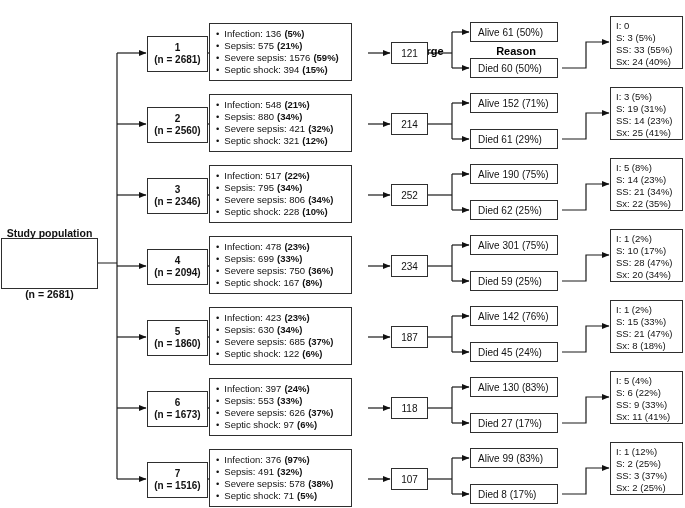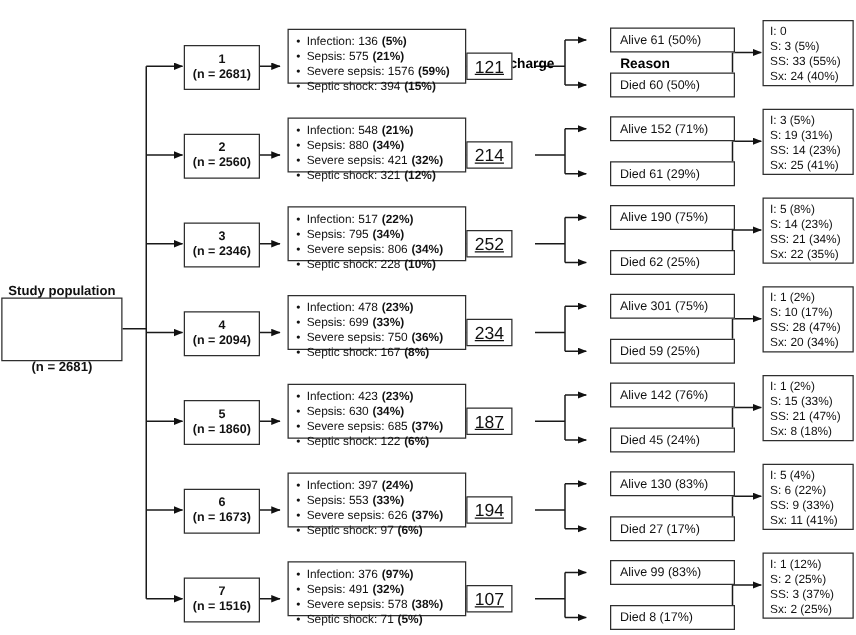--- a/index.html
+++ b/index.html
@@ -18,33 +18,32 @@
   .study{
     left:1px;top:238px;width:97px;height:51px;border-width:1.6px;
     display:flex;flex-direction:column;justify-content:center;text-align:center;
     font-size:10.5px;font-weight:bold;line-height:12.5px;gap:48px;
   }
   .day{
     left:147px;width:61px;height:36px;display:flex;flex-direction:column;justify-content:center;
     text-align:center;font-size:10px;font-weight:bold;line-height:12px;
   }
   .cls{
-    left:230px;width:143px;height:44px;font-size:9.5px;line-height:12px;
+    left:209px;width:143px;height:58px;font-size:9.5px;line-height:12px;
     padding:4px 1px 1px 3px;
   }
   .li{display:flex;white-space:nowrap;}
   .li .bullet::before{content:"\2022";margin:0 5px 0 3px;}
   .li b{margin-left:3px;}
   .dis{
-    left:373px;width:37px;height:22px;display:flex;align-items:center;justify-content:center;
-    font-size:14px;
-    text-decoration:underline;
+    left:391px;width:37px;height:22px;display:flex;align-items:center;justify-content:center;
+    font-size:10px;
   }
   .rsn{
-    left:488px;width:100px;height:20px;display:flex;align-items:center;
+    left:470px;width:88px;height:20px;display:flex;align-items:center;
     font-size:10px;padding-left:7px;white-space:nowrap;
   }
   .dst{
     left:610px;width:73px;height:53px;font-size:9.5px;line-height:12px;
     padding:3px 0 16px 5px;white-space:nowrap;
   }
 </style>
 </head>
 <body>
 
@@ -310,21 +309,21 @@
       </div>
     <div class="li">
         <span class="bullet"></span>
         <span><span>Severe sepsis: 626</span><b>(37%)</b></span>
       </div>
     <div class="li">
         <span class="bullet"></span>
         <span><span>Septic shock: 97</span><b>(6%)</b></span>
       </div>
   </div>
-  <div class="box dis" style="top:397px">194</div>
+  <div class="box dis" style="top:397px">118</div>
   <div class="box rsn" style="top:377px">Alive 130 (83%)</div>
   <div class="box rsn" style="top:413px">Died 27 (17%)</div>
   <div class="box dst" style="top:371px">
     <div>I: 5 (4%)</div>
     <div>S: 6 (22%)</div>
     <div>SS: 9 (33%)</div>
     <div>Sx: 11 (41%)</div>
   </div>
 
   <div class="box day" style="top:462px">

